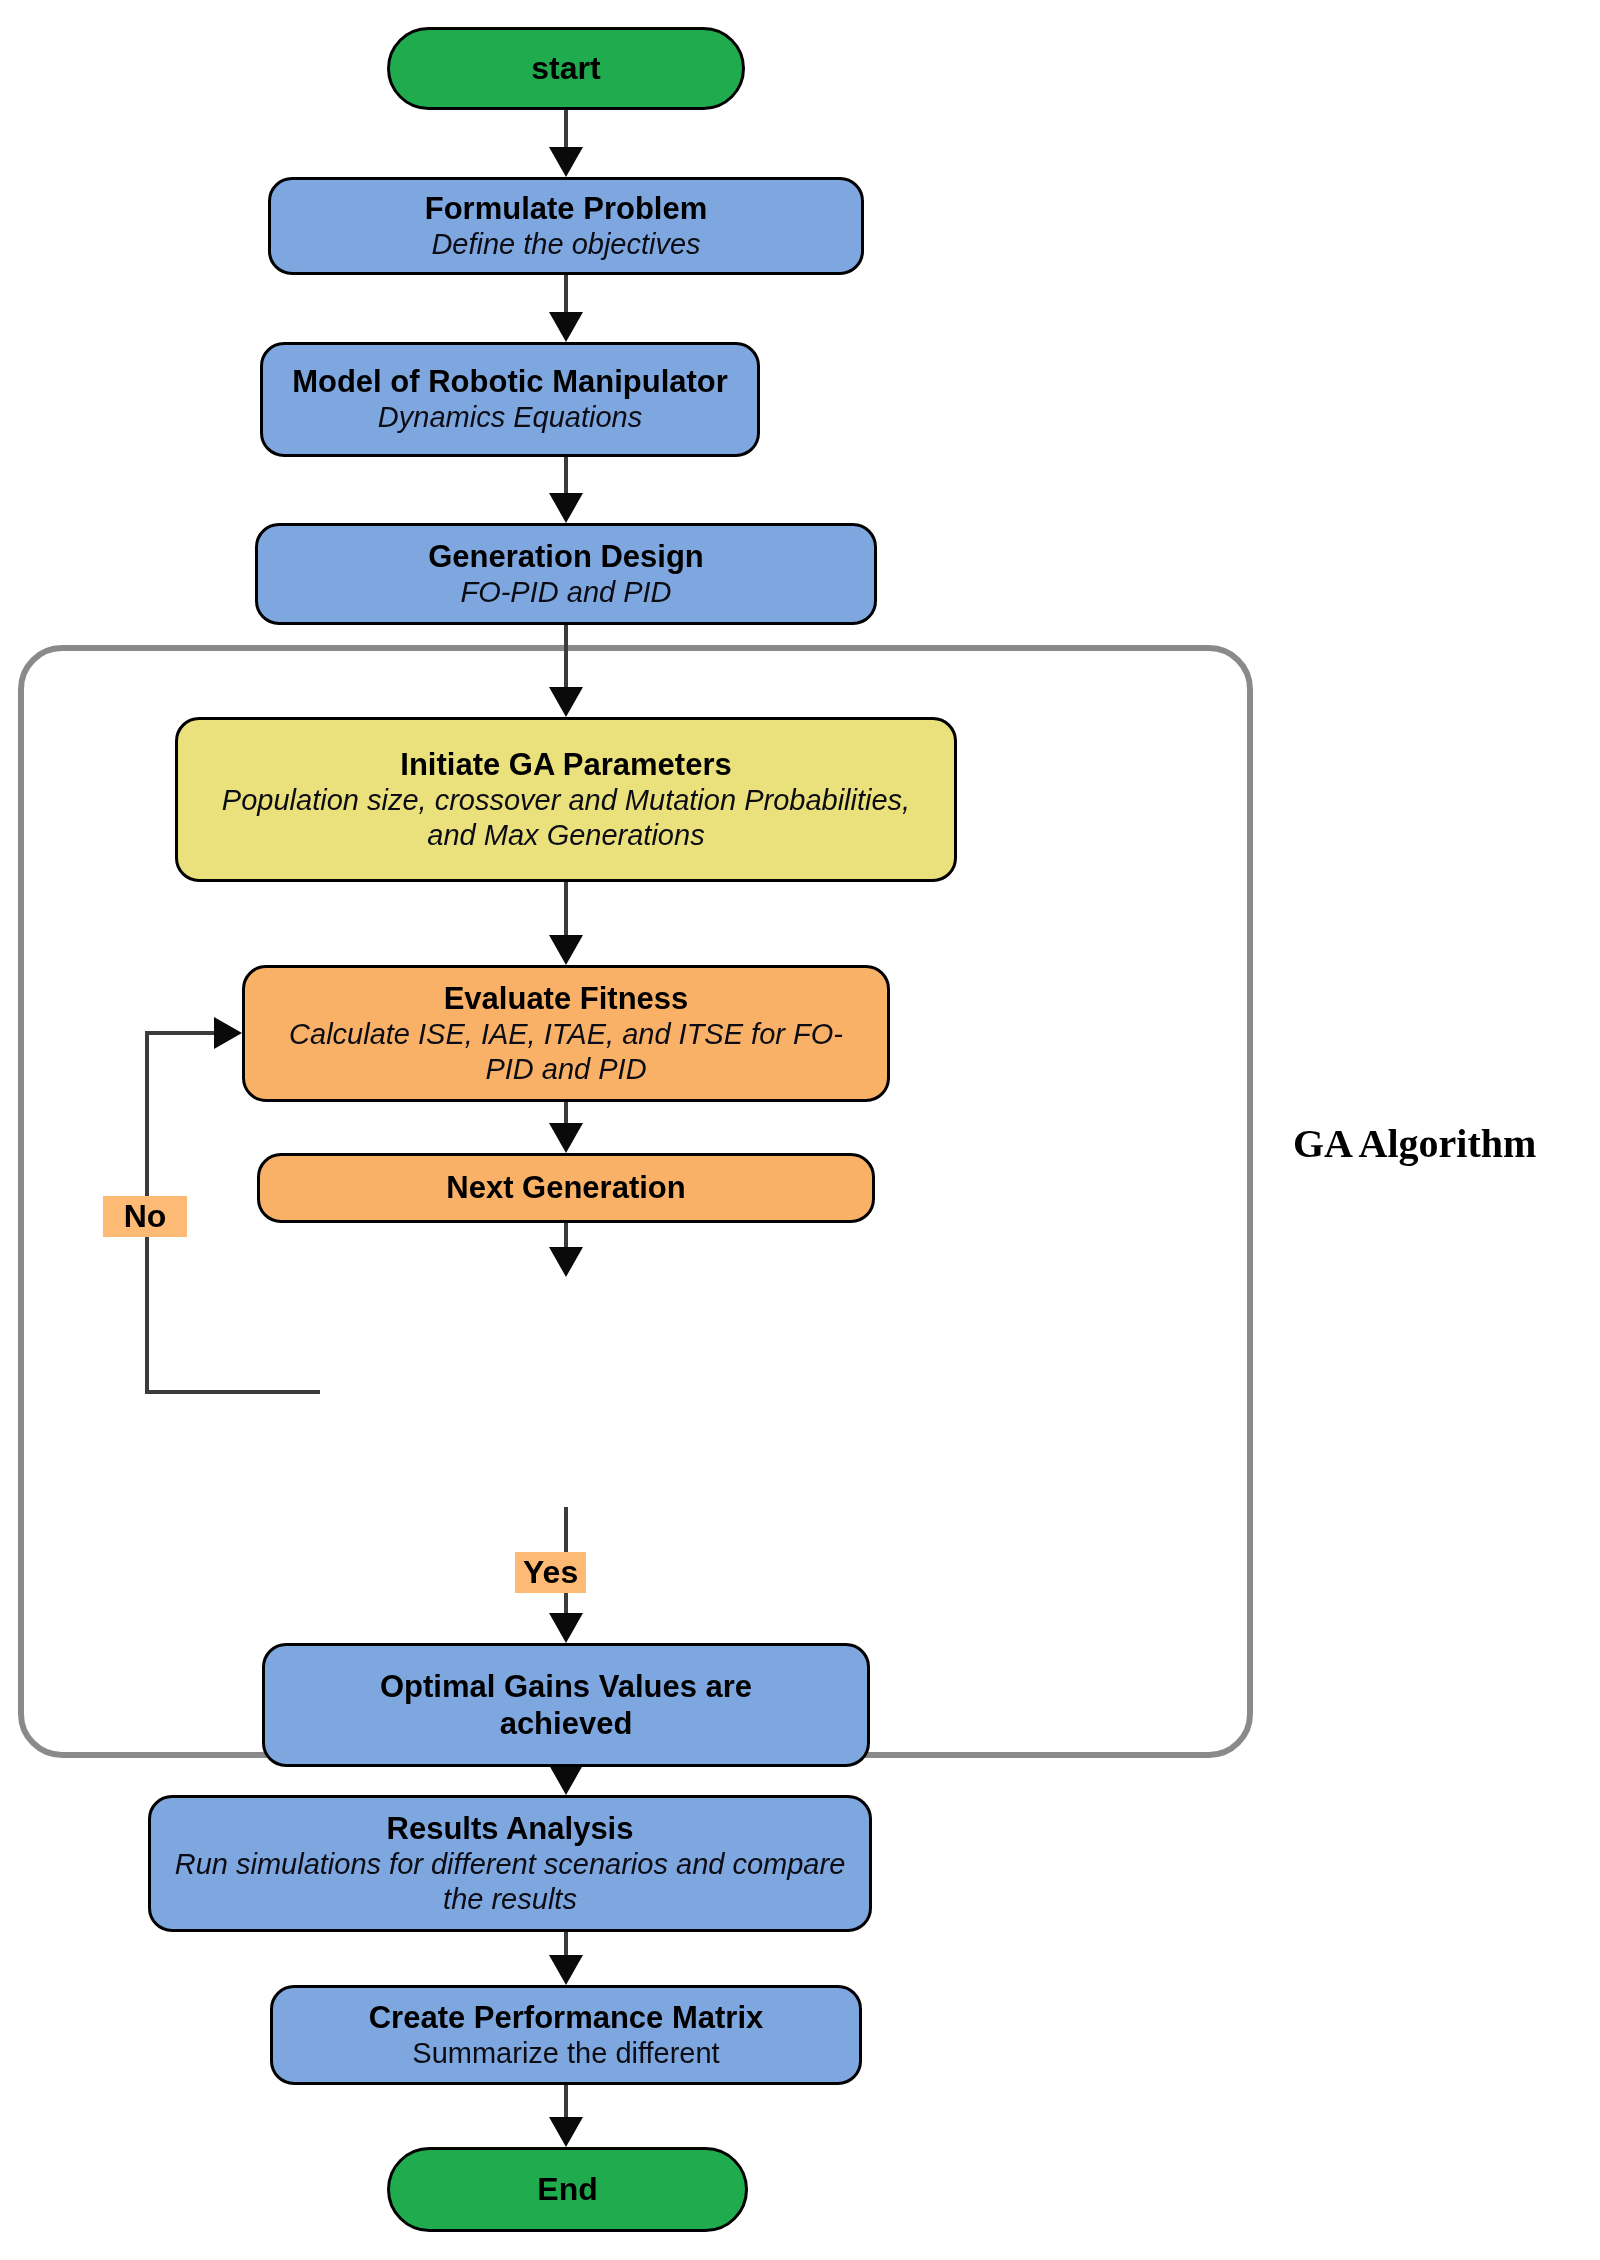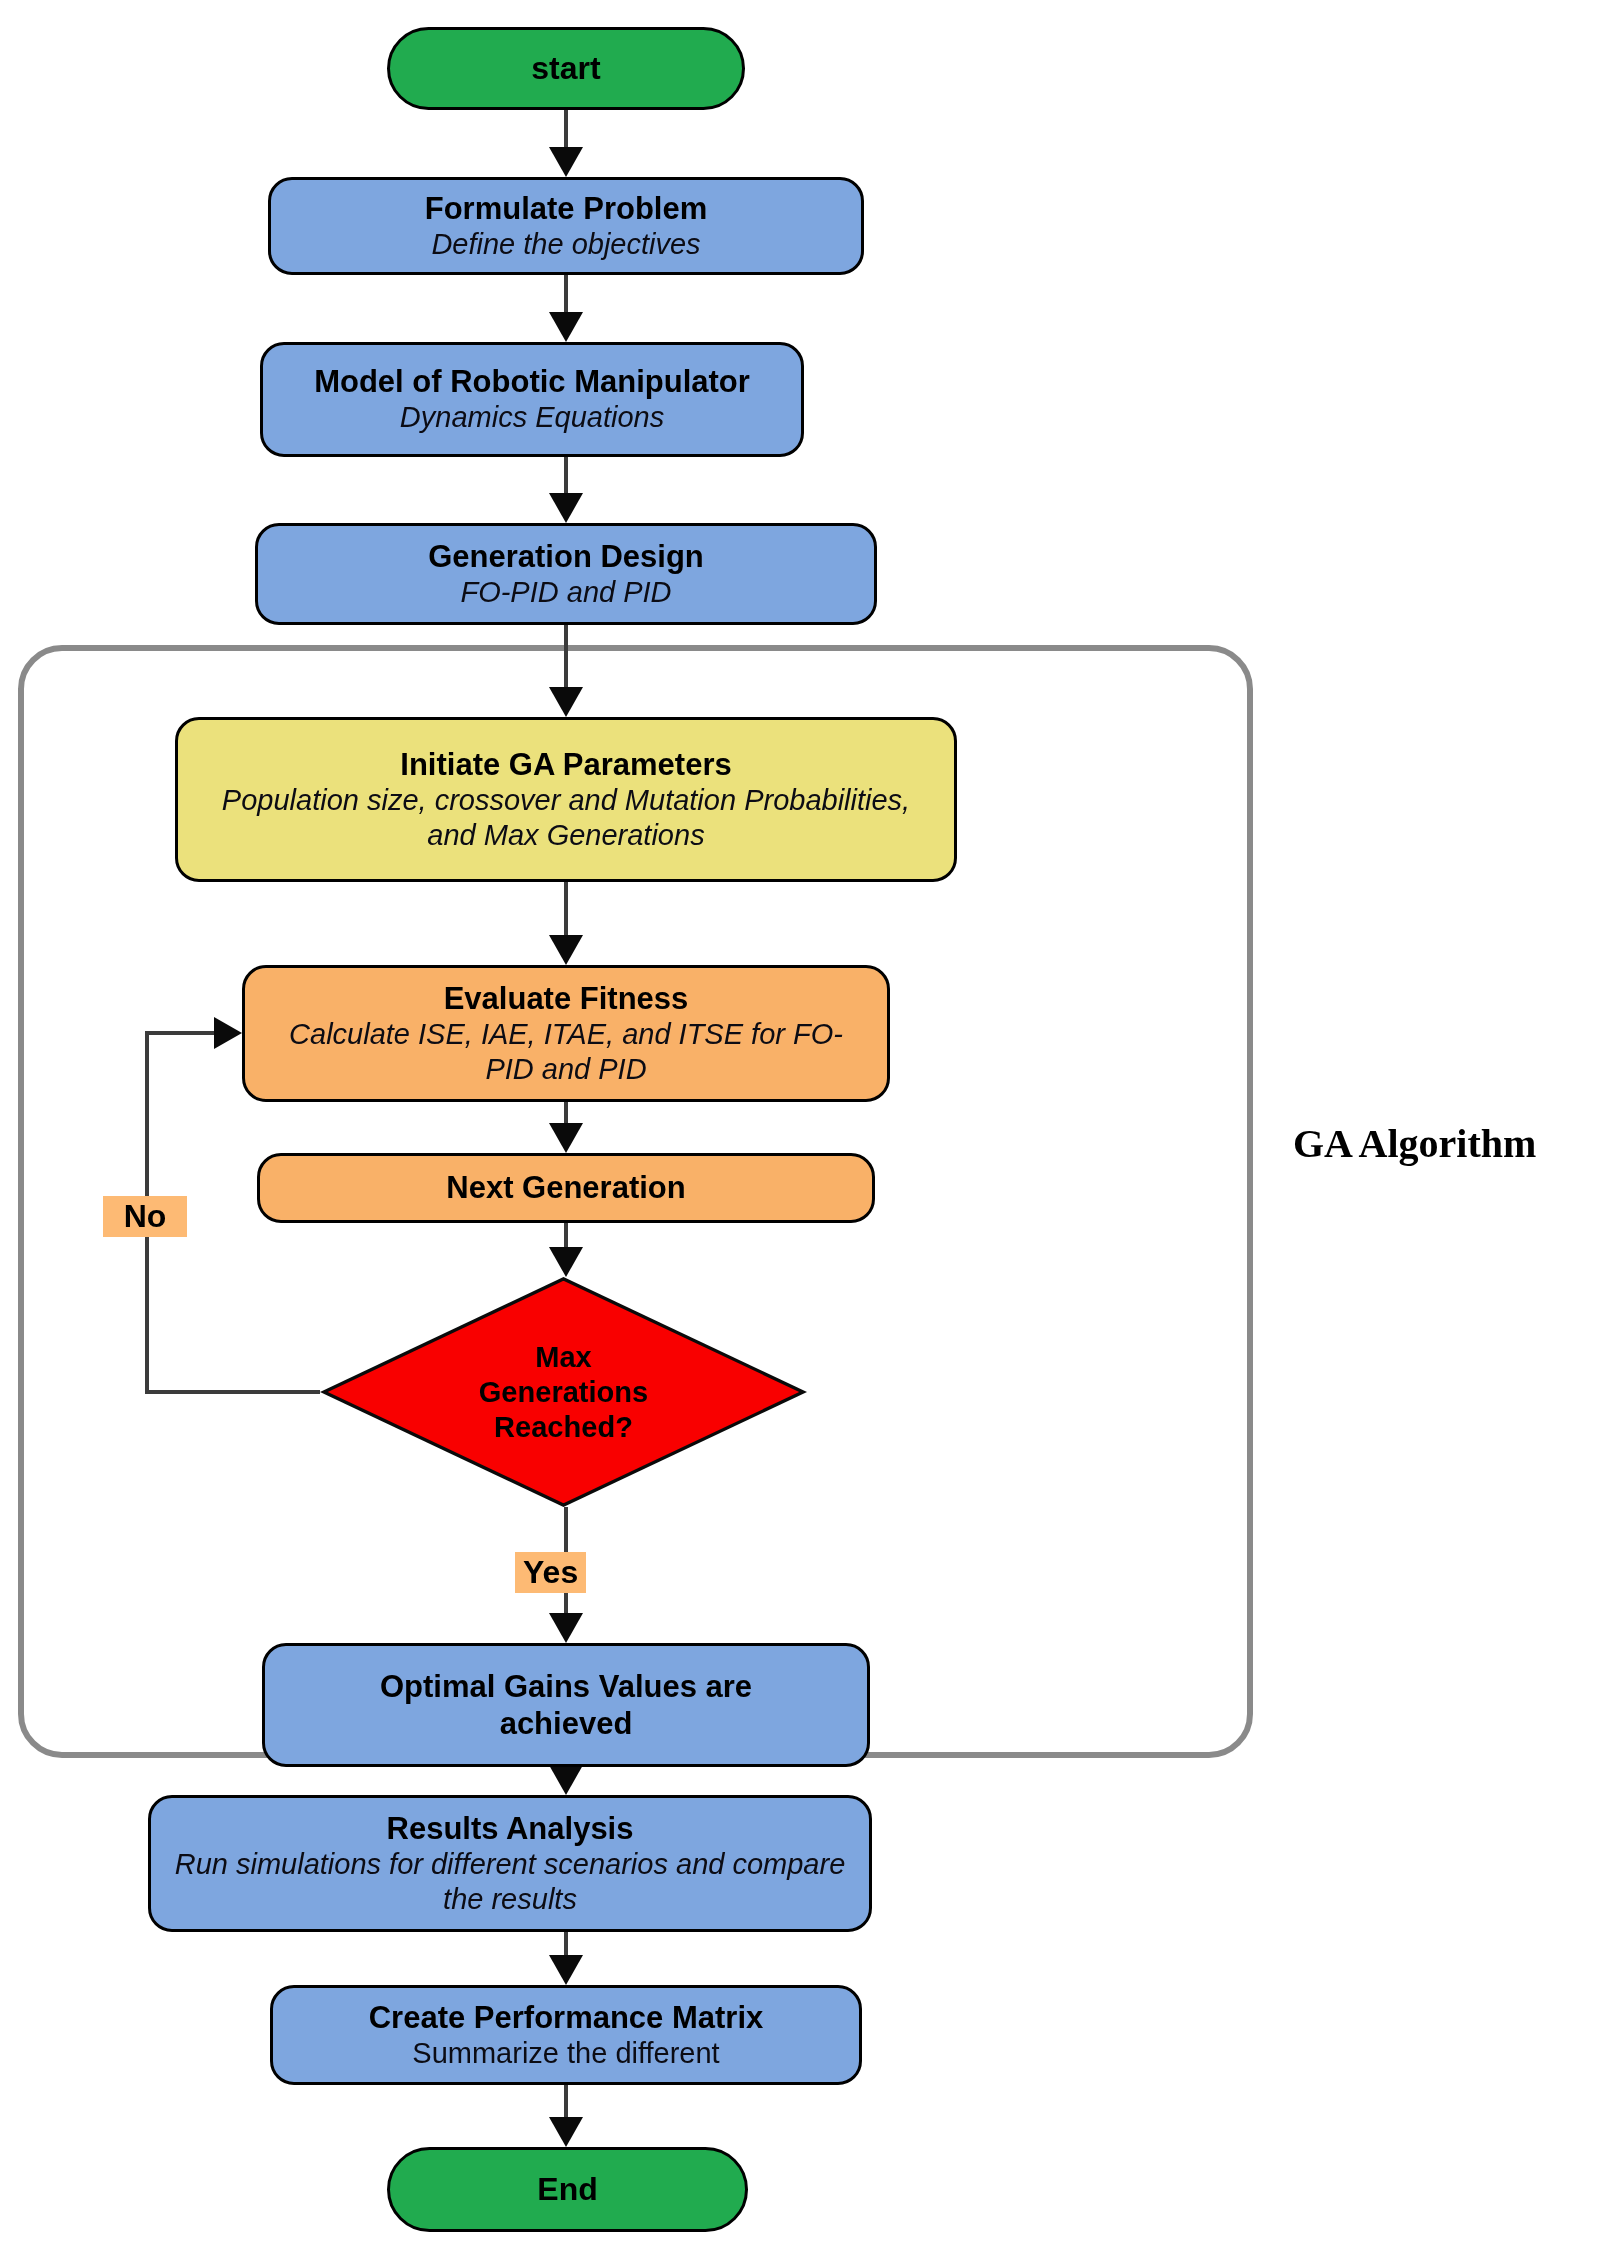--- a/index.html
+++ b/index.html
@@ -122,21 +122,21 @@
   <div class="node blue" style="left:268px;top:177px;width:596px;height:98px;">
     <div class="title">Formulate Problem</div>
     <div class="subtitle">Define the objectives</div>
   </div>
 
   <div>
     <div class="vline" style="left:564px;top:275px;height:40px;"></div>
     <div class="head-down" style="left:549px;top:312px;"></div>
   </div>
 
-  <div class="node blue" style="left:260px;top:342px;width:544px;height:115px;">
+  <div class="node blue" style="left:260px;top:342px;width:500px;height:115px;">
     <div class="title">Model of Robotic Manipulator</div>
     <div class="subtitle">Dynamics Equations</div>
   </div>
 
   <div>
     <div class="vline" style="left:564px;top:457px;height:36px;"></div>
     <div class="head-down" style="left:549px;top:493px;"></div>
   </div>
 
   <div class="node blue" style="left:255px;top:523px;width:622px;height:102px;">
@@ -171,25 +171,20 @@
 
   <div class="node orange" style="left:257px;top:1153px;width:618px;height:70px;">
     <div class="title">Next Generation</div>
   </div>
 
   <div>
     <div class="vline" style="left:564px;top:1223px;height:24px;"></div>
     <div class="head-down" style="left:549px;top:1247px;"></div>
   </div>
 
-  <div class="diamond-outer" style="left:320px;top:1277px;width:487px;height:230px;">
-    <div class="diamond-inner">
-      <div class="title">Max Generations Reached?</div>
-    </div>
-  </div>
 
   <div>
     <div class="hline" style="left:145px;top:1390px;width:175px;"></div>
     <div class="vline" style="left:145px;top:1031px;height:363px;"></div>
     <div class="hline" style="left:145px;top:1031px;width:71px;"></div>
     <div class="head-right" style="left:214px;top:1017px;"></div>
     <div class="edge-label" style="left:103px;top:1196px;width:84px;box-sizing:border-box;">No</div>
   </div>
 
   <div>

